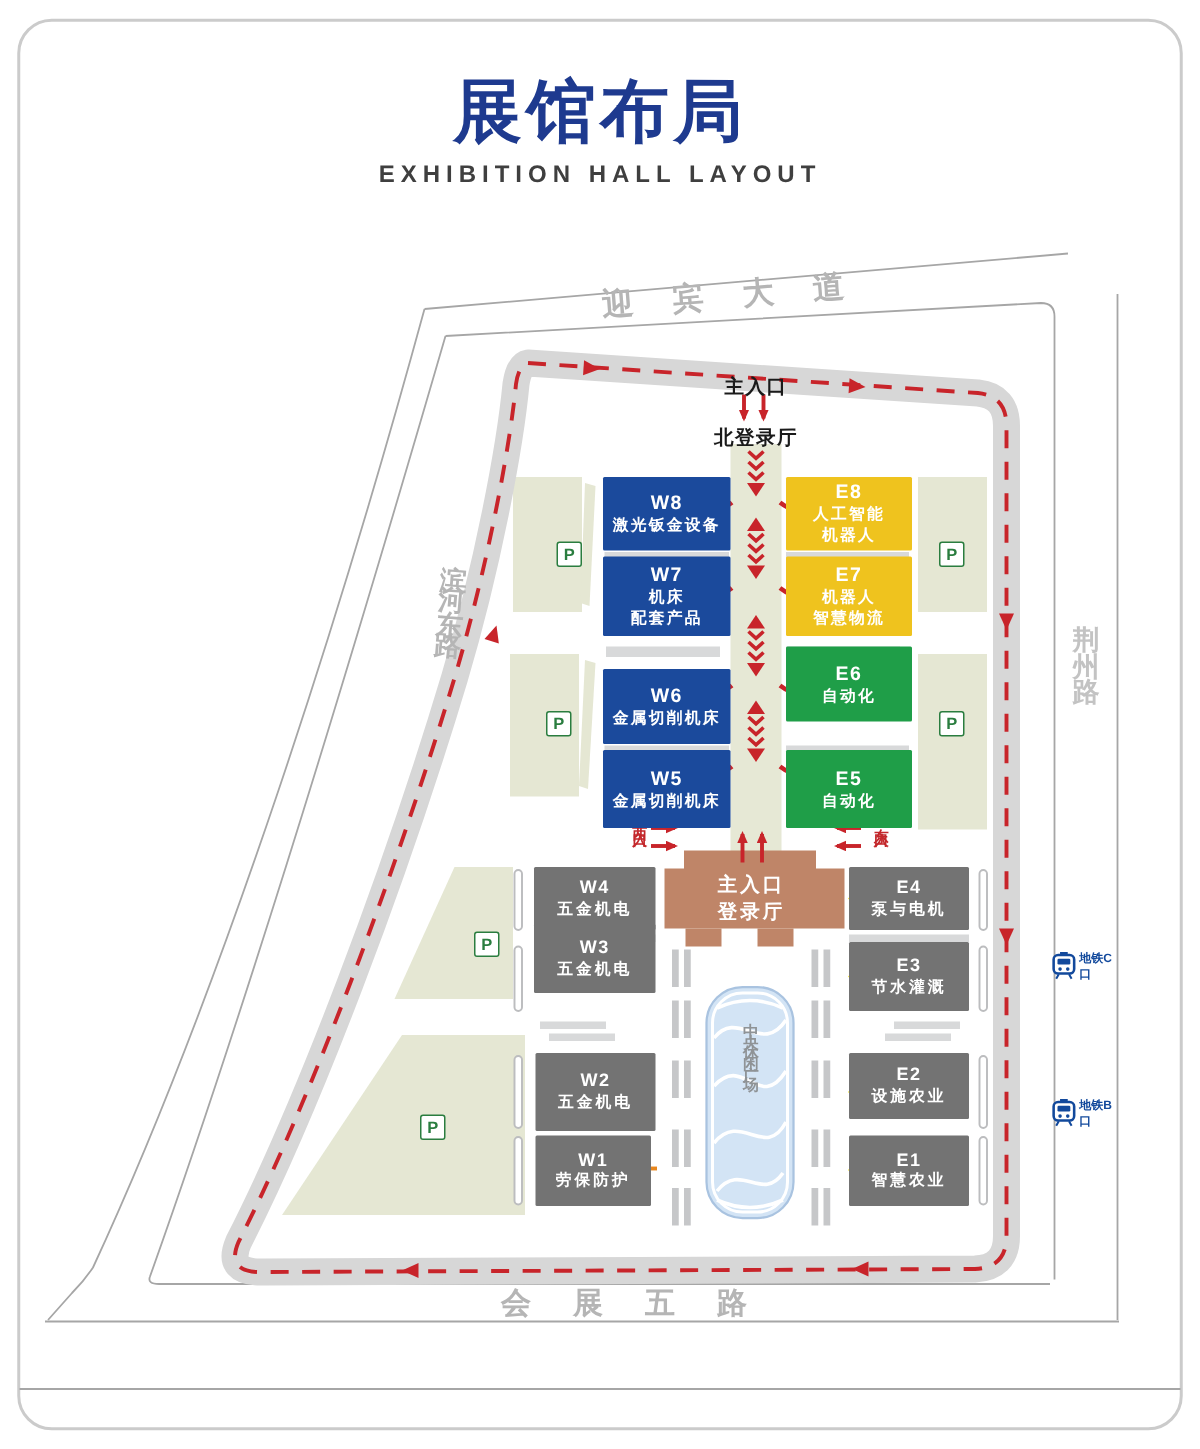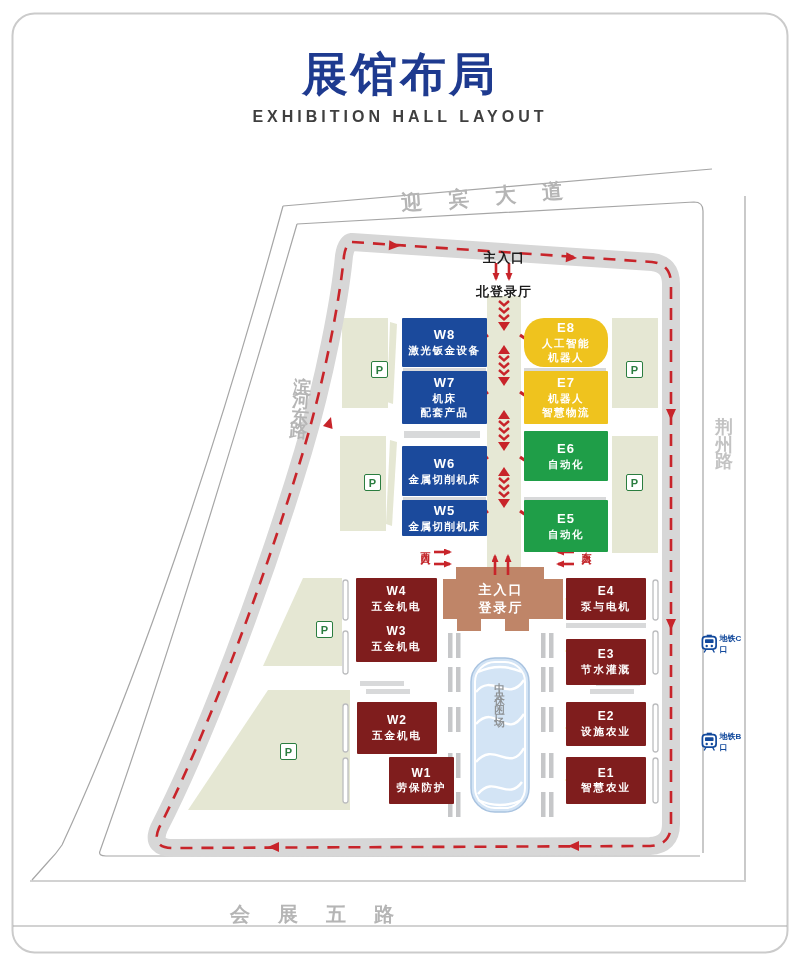--- a/index.html
+++ b/index.html
@@ -9,32 +9,32 @@
   .abs{position:absolute;}
   
   .title{left:0;top:44px;width:800px;text-align:center;font-size:46px;font-weight:bold;
          color:#1e3a8f;letter-spacing:3px;}
   .subtitle{left:0;top:108px;width:800px;text-align:center;font-size:16px;font-weight:bold;
          color:#3f3f3f;letter-spacing:4px;}
   
   .roadname{color:#b5b5b5;font-weight:bold;}
   .road-n{left:295px;top:182px;width:400px;text-align:center;font-size:21px;letter-spacing:26px;
           transform:rotate(-4.5deg);}
-  .road-s{left:230px;top:855px;width:400px;font-size:20px;letter-spacing:28px;margin-top:46px;}
+  .road-s{left:230px;top:855px;width:400px;text-align:center;font-size:20px;letter-spacing:28px;}
   .road-w{left:286px;top:362px;height:150px;writing-mode:vertical-rl;font-size:18px;
           letter-spacing:15px;transform:rotate(5deg);}
   .road-e{left:712px;top:402px;height:130px;writing-mode:vertical-rl;font-size:18px;
           letter-spacing:18px;color:#c3c3c3;}
   
   .hall{display:flex;flex-direction:column;align-items:center;justify-content:center;
         color:#fff;font-weight:bold;line-height:1.3;border-radius:1px;text-align:center;}
   .hall .code{font-size:13px;letter-spacing:1px;}
   .hall .hname{font-size:10.5px;letter-spacing:1.5px;}
   .blue{background:#1b4a9c;} .yellow{background:#efc31e;} .green{background:#1f9e48;}
-  .grayh{background:#7f1d1d;}
+  .grayh{background:#737373;}
   .grayh .code{font-size:12px;} .grayh .hname{letter-spacing:2px;}
   .brown-label{display:flex;flex-direction:column;align-items:center;justify-content:center;
         color:#fff;font-weight:bold;font-size:13px;letter-spacing:2px;line-height:1.4;}
   
   .entr{font-weight:bold;color:#1a1a1a;font-size:13px;text-align:center;letter-spacing:1px;}
   .entr-v{writing-mode:vertical-rl;font-weight:bold;color:#c3272b;font-size:10px;
           letter-spacing:2px;line-height:1;}
   .plaza-label{writing-mode:vertical-rl;color:#8f9396;font-weight:bold;font-size:10.5px;
           letter-spacing:7px;}
   .pmark{width:15px;height:15px;border:1.5px solid #2a7d3f;border-radius:2px;background:#fff;
@@ -241,35 +241,35 @@
 
   <div class="abs hall blue" style="left:402px;top:318px;width:85px;height:49px;align-items:center;">
     <div class="code">W8</div>
     <div class="hname">激光钣金设备</div>
   </div>
   <div class="abs hall blue" style="left:402px;top:371px;width:85px;height:53px;">
     <div class="code">W7</div>
     <div class="hname">机床</div>
     <div class="hname">配套产品</div>
   </div>
-  <div class="abs hall yellow" style="left:524px;top:318px;width:84px;height:49px;border-radius:20px;">
+  <div class="abs hall yellow" style="left:524px;top:318px;width:84px;height:49px;">
     <div class="code">E8</div>
     <div class="hname">人工智能</div>
     <div class="hname">机器人</div>
   </div>
   <div class="abs hall yellow" style="left:524px;top:371px;width:84px;height:53px;">
     <div class="code">E7</div>
     <div class="hname">机器人</div>
     <div class="hname">智慧物流</div>
   </div>
   <div class="abs hall blue" style="left:402px;top:446px;width:85px;height:50px;">
     <div class="code">W6</div>
     <div class="hname">金属切削机床</div>
   </div>
-  <div class="abs hall blue" style="left:402px;top:500px;width:85px;height:36px;">
+  <div class="abs hall blue" style="left:402px;top:500px;width:85px;height:52px;">
     <div class="code">W5</div>
     <div class="hname">金属切削机床</div>
   </div>
   <div class="abs hall green" style="left:524px;top:431px;width:84px;height:50px;">
     <div class="code">E6</div>
     <div class="hname">自动化</div>
   </div>
   <div class="abs hall green" style="left:524px;top:500px;width:84px;height:52px;">
     <div class="code">E5</div>
     <div class="hname">自动化</div>
@@ -280,29 +280,29 @@
     <div class="hname">五金机电</div>
   </div>
   <div class="abs hall grayh" style="left:356px;top:616px;width:81px;height:46px;">
     <div class="code">W3</div>
     <div class="hname">五金机电</div>
   </div>
   <div class="abs hall grayh" style="left:357px;top:702px;width:80px;height:52px;">
     <div class="code">W2</div>
     <div class="hname">五金机电</div>
   </div>
-  <div class="abs hall grayh" style="left:357px;top:757px;width:65px;height:47px;margin-left:32px;">
+  <div class="abs hall grayh" style="left:357px;top:757px;width:77px;height:47px;">
     <div class="code">W1</div>
     <div class="hname">劳保防护</div>
   </div>
   <div class="abs hall grayh" style="left:566px;top:578px;width:80px;height:42px;">
     <div class="code">E4</div>
     <div class="hname">泵与电机</div>
   </div>
-  <div class="abs hall grayh" style="left:566px;top:628px;width:80px;height:46px;margin-top:11px;">
+  <div class="abs hall grayh" style="left:566px;top:628px;width:80px;height:46px;">
     <div class="code">E3</div>
     <div class="hname">节水灌溉</div>
   </div>
   <div class="abs hall grayh" style="left:566px;top:702px;width:80px;height:44px;">
     <div class="code">E2</div>
     <div class="hname">设施农业</div>
   </div>
   <div class="abs hall grayh" style="left:566px;top:757px;width:80px;height:47px;">
     <div class="code">E1</div>
     <div class="hname">智慧农业</div>

